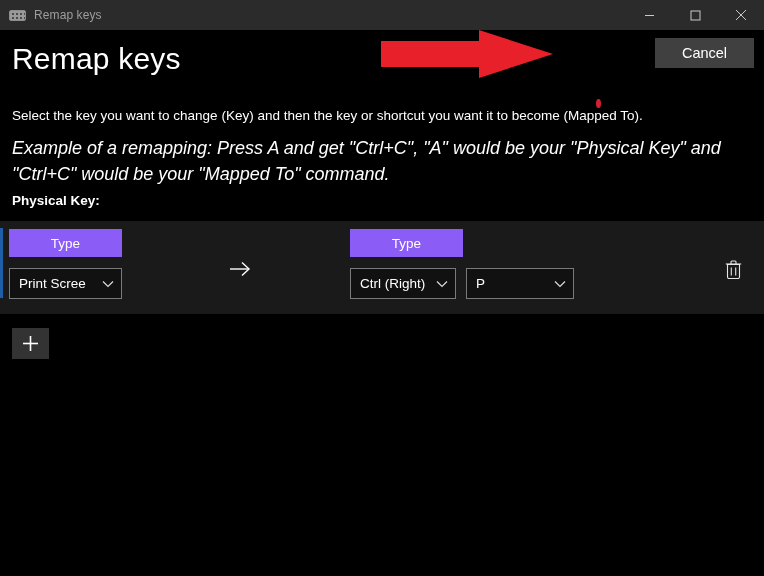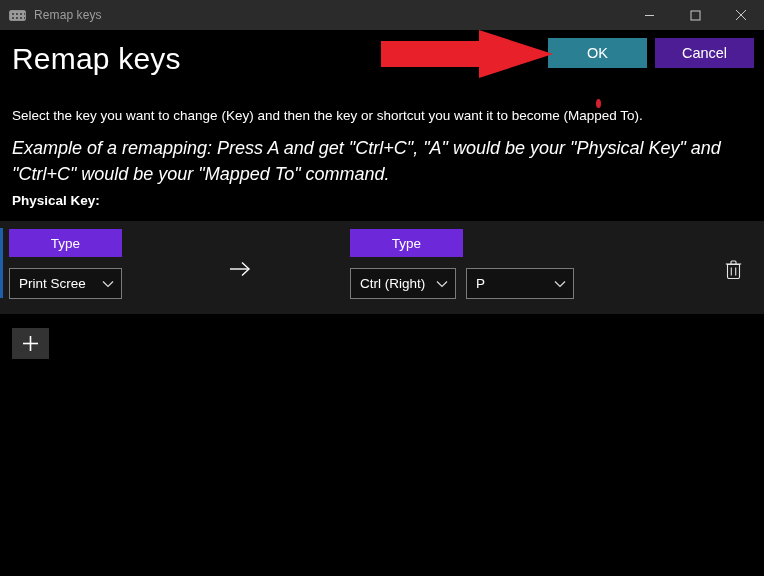--- a/index.html
+++ b/index.html
@@ -82,21 +82,21 @@
     box-sizing: border-box;
   }
   .btn-ok {
     left: 548px; top: 38px;
     width: 99px; height: 30px;
     background: #2A7F93;
   }
   .btn-cancel {
     left: 655px; top: 38px;
     width: 99px; height: 30px;
-    background: #4c1d95;
+    background: #404040;
   }
 
   
   .arrow-annot {
     position: absolute;
     left: 381px; top: 30px;
     width: 172px; height: 48px;
     pointer-events: none;
   }
 
@@ -159,21 +159,21 @@
     left: 0; top: 228px;
     width: 3px;
     height: 70px;
     background: #1F5FA8;
   }
 
   .type-btn {
     position: absolute;
     width: 113px;
     height: 28px;
-    background: #6d28d9;
+    background: #8b5cf6;
     display: flex;
     align-items: center;
     justify-content: center;
     font-size: 13.5px;
     color: #ffffff;
     cursor: pointer;
     box-sizing: border-box;
   }
   .type-btn.left { left: 9px; top: 229px; }
   .type-btn.right { left: 350px; top: 229px; }
@@ -262,21 +262,20 @@
         <svg width="12" height="12" viewBox="0 0 12 12">
             <line x1="1" y1="1" x2="11" y2="11" stroke="currentColor" stroke-width="1"></line>
             <line x1="11" y1="1" x2="1" y2="11" stroke="currentColor" stroke-width="1"></line>
           </svg>
       </div>
     </div>
   </div>
 
   <div class="page-title">Remap keys</div>
 
-  <div class="btn btn-ok">OK</div>
   <div class="btn btn-cancel">Cancel</div>
 
   <svg class="arrow-annot" viewBox="0 0 172 48">
     <polygon points="0,11 98,11 98,0 172,24 98,48 98,37 0,37" fill="#E8202A"></polygon>
   </svg>
 
   <div class="desc">Select the key you want to change (Key) and then the key or shortcut you want it to become (Mapped To).</div>
   <div class="red-dot"></div>
   <div class="example">Example of a remapping: Press A and get "Ctrl+C", "A" would be your "Physical Key" and "Ctrl+C" would be your "Mapped To" command.</div>
 

